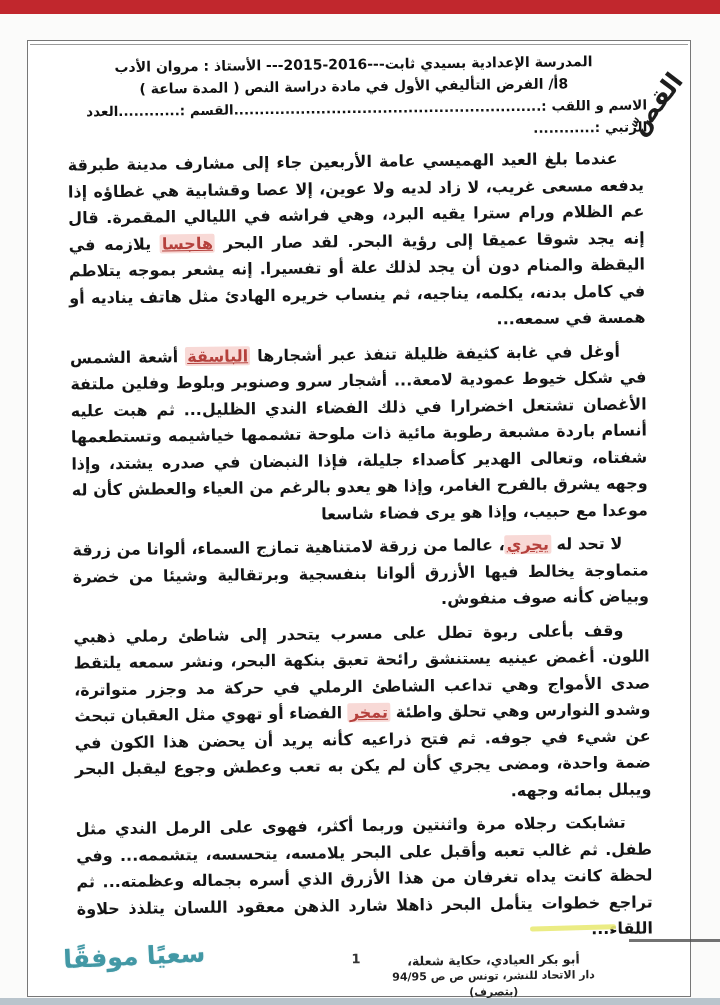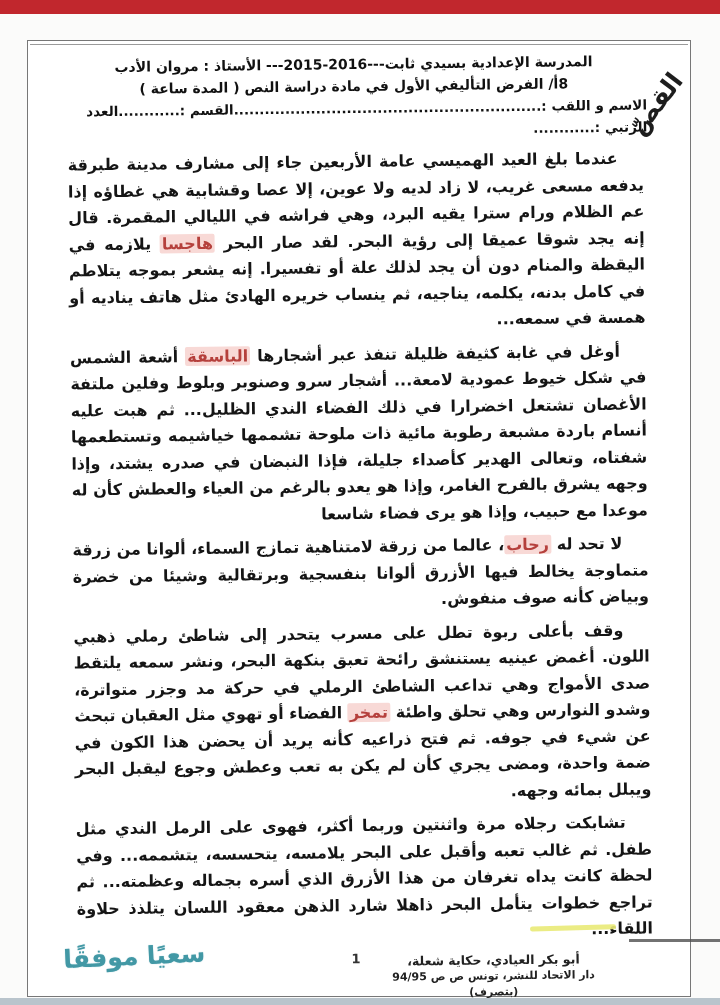--- a/index.html
+++ b/index.html
@@ -60,20 +60,21 @@
     text-indent:26px;
     font-weight:600;
     margin-bottom:7px;
     color:#151515;
   }
   .hl{
     color:var(--hl-text);
     background:var(--hl-bg);
     border-radius:2px;
     padding:0 2px;
+    text-decoration:underline;
   }
 
   .source-attribution{
     width:300px;
     margin:4px auto 0 310px; 
     text-align:center;
     font-weight:bold;
     color:#222;
   }
   .attr-line1{font-size:12.5px;line-height:17px;}
@@ -126,21 +127,21 @@
 
       <div class="exam-header">
         <div class="hdr-line">المدرسة الإعدادية بسيدي ثابت---2016-2015--- الأستاذ : مروان الأدب</div>
         <div class="hdr-line">8أ/ الفرض التأليفي الأول في مادة دراسة النص ( المدة ساعة )</div>
         <div class="identity-line">الاسم و اللقب :............................................................القسم :............العدد الرتبي :............</div>
       </div>
 
       <div class="text-body">
         <p><span>عندما بلغ العيد الهميسي عامة الأربعين جاء إلى مشارف مدينة طبرقة يدفعه مسعى غريب، لا زاد لديه ولا عوين، إلا عصا وقشابية هي غطاؤه إذا عم الظلام ورام سترا يقيه البرد، وهي فراشه في الليالي المقمرة. قال إنه يجد شوقا عميقا إلى رؤية البحر. لقد صار البحر </span><span class="hl">هاجسا</span><span> يلازمه في اليقظة والمنام دون أن يجد لذلك علة أو تفسيرا. إنه يشعر بموجه يتلاطم في كامل بدنه، يكلمه، يناجيه، ثم ينساب خريره الهادئ مثل هاتف يناديه أو همسة في سمعه...</span></p>
         <p><span>أوغل في غابة كثيفة ظليلة تنفذ عبر أشجارها </span><span class="hl">الباسقة</span><span> أشعة الشمس في شكل خيوط عمودية لامعة... أشجار سرو وصنوبر وبلوط وفلين ملتفة الأغصان تشتعل اخضرارا في ذلك الفضاء الندي الظليل... ثم هبت عليه أنسام باردة مشبعة رطوبة مائية ذات ملوحة تشممها خياشيمه وتستطعمها شفتاه، وتعالى الهدير كأصداء جليلة، فإذا النبضان في صدره يشتد، وإذا وجهه يشرق بالفرح الغامر، وإذا هو يعدو بالرغم من العياء والعطش كأن له موعدا مع حبيب، وإذا هو يرى فضاء شاسعا</span></p>
-        <p><span>لا تحد له </span><span class="hl">رحاب</span><span>، عالما من زرقة لامتناهية تمازج السماء، ألوانا من زرقة متماوجة يخالط فيها الأزرق ألوانا بنفسجية وبرتقالية وشيئا من خضرة وبياض كأنه صوف منفوش.</span></p>
+        <p><span>لا تحد له </span><span class="hl">يجري</span><span>، عالما من زرقة لامتناهية تمازج السماء، ألوانا من زرقة متماوجة يخالط فيها الأزرق ألوانا بنفسجية وبرتقالية وشيئا من خضرة وبياض كأنه صوف منفوش.</span></p>
         <p><span>وقف بأعلى ربوة تطل على مسرب يتحدر إلى شاطئ رملي ذهبي اللون. أغمض عينيه يستنشق رائحة تعبق بنكهة البحر، ونشر سمعه يلتقط صدى الأمواج وهي تداعب الشاطئ الرملي في حركة مد وجزر متواترة، وشدو النوارس وهي تحلق واطئة </span><span class="hl">تمخر</span><span> الفضاء أو تهوي مثل العقبان تبحث عن شيء في جوفه. ثم فتح ذراعيه كأنه يريد أن يحضن هذا الكون في ضمة واحدة، ومضى يجري كأن لم يكن به تعب وعطش وجوع ليقبل البحر ويبلل بمائه وجهه.</span></p>
         <p><span>تشابكت رجلاه مرة واثنتين وربما أكثر، فهوى على الرمل الندي مثل طفل. ثم غالب تعبه وأقبل على البحر يلامسه، يتحسسه، يتشممه... وفي لحظة كانت يداه تغرفان من هذا الأزرق الذي أسره بجماله وعظمته... ثم تراجع خطوات يتأمل البحر ذاهلا شارد الذهن معقود اللسان يتلذذ حلاوة اللقاء...</span></p>
       </div>
 
       <div class="source-attribution">
         <div class="attr-line1">أبو بكر العيادي، حكاية شعلة،</div>
         <div class="attr-line2">دار الاتحاد للنشر، تونس ص ص 94/95</div>
         <div class="attr-line3">(بتصرف)</div>
       </div>
 

